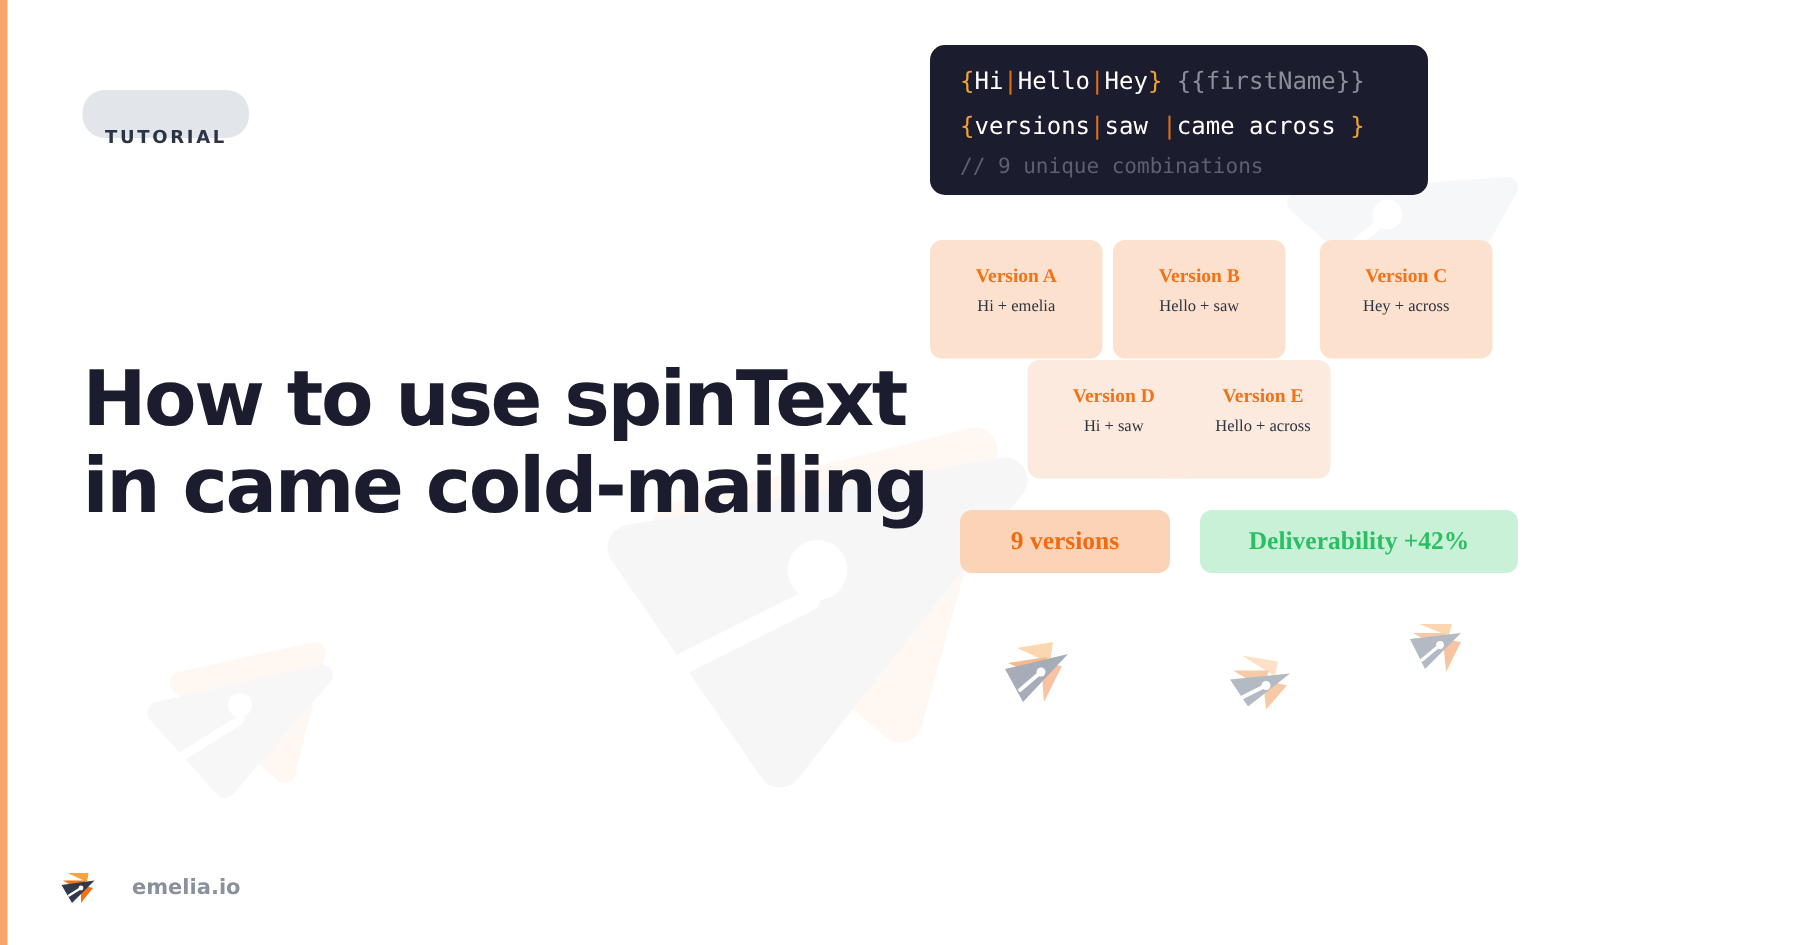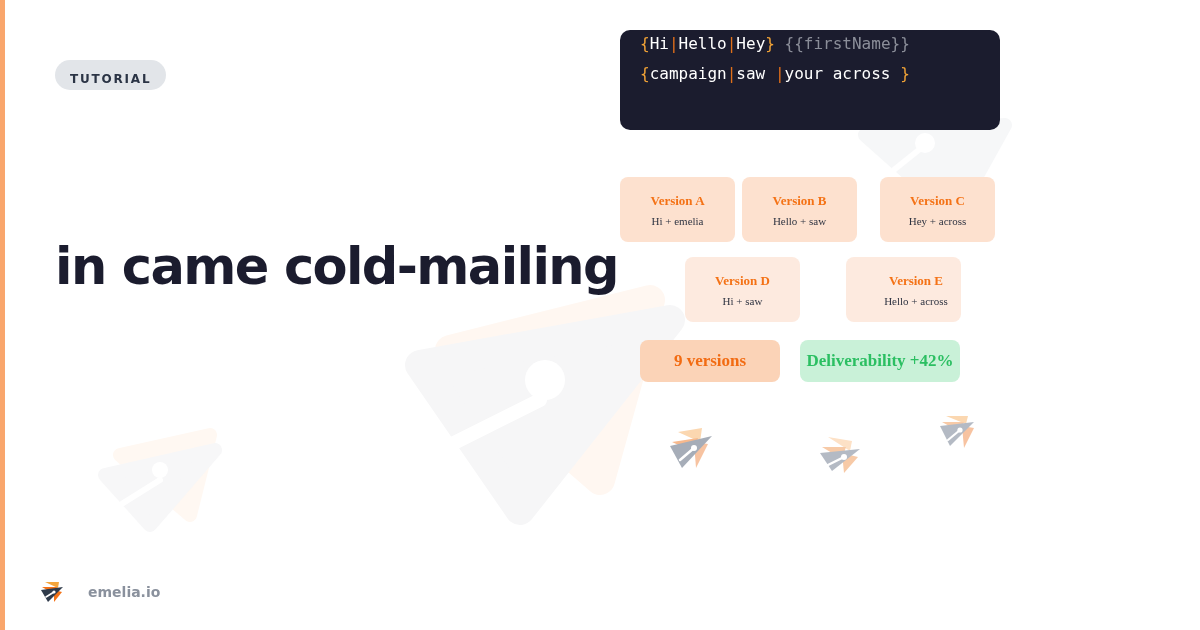--- a/index.html
+++ b/index.html
@@ -8,63 +8,63 @@
 
     .accent-bar { position: absolute; left: 0; top: 0; width: 5px; height: 630px; background: #f9a66c; }
 
     
     .watermark { position: absolute; pointer-events: none; }
     .wm-big { left: 380px; top: 250px; width: 320px; height: 290px; }
     .wm-small { left: 95px; top: 415px; width: 130px; height: 120px; }
     .wm-top { left: 845px; top: 115px; width: 170px; height: 110px; }
 
     .badge {
-      position: absolute; left: 55px; top: 60px; height: 30px; padding: 4px 15px;
+      position: absolute; left: 55px; top: 60px; height: 30px; padding: 16px 15px;
       border-radius: 15px; background: #e2e5e9; color: #2b3445;
       font-family: "DejaVu Sans", sans-serif; font-weight: bold; font-size: 12px;
       letter-spacing: 1.8px; line-height: 30px;
     }
 
     .headline {
       position: absolute; left: 55px; top: 238px; width: 560px;
       font-family: "DejaVu Sans", sans-serif; font-weight: bold;
       font-size: 51px; line-height: 58px; letter-spacing: -1.6px; color: #1b1c2e;
     }
     .headline .line { display: block; white-space: nowrap; }
     .headline .accent { color: #f47216; }
 
     .brand { position: absolute; left: 40px; top: 580px; display: flex; align-items: center; gap: 24px; }
     .brand-name { font-family: "DejaVu Sans", sans-serif; font-weight: bold; font-size: 14px; color: #8a919d; }
 
     .code-block {
-      position: absolute; left: 620px; top: 30px; width: 380px; height: 100px;
-      background: #1b1c2e; border-radius: 10px; padding: 2px 20px;
+      position: absolute; left: 620px; top: 30px; width: 332px; height: 100px;
+      background: #1b1c2e; border-radius: 10px; padding: 12px 20px;
       font-family: "DejaVu Sans Mono", monospace; font-size: 16px; color: #ffffff;
     }
     .code-line { height: 30px; line-height: 24px; white-space: nowrap; }
     .code-line.comment { color: #5c6070; font-size: 14px; line-height: 18px; height: 18px; }
     .brace { color: #f0a236; }
     .pipe { color: #e06f1a; }
     .var { color: #8b8e99; }
 
     .card {
-      position: absolute; width: 115px; height: 65px; border-radius: 8px;
-      background: #fde1cf; text-align: center; font-family: "Liberation Serif", serif; margin-top: 17px;
+      position: absolute; width: 115px; height: 79px; border-radius: 8px;
+      background: #fde1cf; text-align: center; font-family: "Liberation Serif", serif;
     }
     .card.light { background: #fdeadf; }
     .card-title { margin-top: 16px; font-weight: bold; font-size: 13px; color: #f47216; }
     .card-sub { margin-top: 6px; font-size: 11px; color: #2f3442; }
 
     .pill {
       position: absolute; top: 340px; height: 42px; border-radius: 8px;
       font-family: "Liberation Serif", serif; font-weight: bold; font-size: 17px;
       text-align: center; line-height: 42px;
     }
     .pill-versions { left: 640px; width: 140px; background: #fbd3b7; color: #f26b12; }
-    .pill-deliv { left: 800px; width: 160px; background: #c9f1d8; color: #2bbf62; }
+    .pill-deliv { left: 800px; width: 212px; background: #c9f1d8; color: #2bbf62; }
 
     .mini-logo { position: absolute; }
   </style>
 </head>
 <body>
 
 <div class="accent-bar"></div>
 
 <svg class="watermark wm-big" viewBox="0 0 320 290">
   <path d="M70 100 L270 50 L220 230 Z" fill="#fff7f1" stroke="#fff7f1" stroke-width="30" stroke-linejoin="round"></path>
@@ -80,49 +80,51 @@
 </svg>
 <svg class="watermark wm-top" viewBox="0 0 170 110">
   <path d="M20 20 L160 10 L110 100 Z" fill="#f6f7f8" stroke="#f6f7f8" stroke-width="14" stroke-linejoin="round"></path>
   <path d="M30 70 L80 30" stroke="#ffffff" stroke-width="6" stroke-linecap="round"></path>
   <circle cx="80" cy="28" r="10" fill="#ffffff"></circle>
 </svg>
 
 <div class="badge">TUTORIAL</div>
 
 <h1 class="headline">
+  <span class="line">How to use spinText</span>
   <span class="line">in came cold-mailing</span>
 </h1>
 
 <div class="code-block">
   <div class="code-line">
     <span class="brace">{</span><span>Hi</span><span class="pipe">|</span><span>Hello</span><span class="pipe">|</span><span>Hey</span><span class="brace">}</span> <span class="var">{{firstName}}</span>
   </div>
   <div class="code-line">
-    <span class="brace">{</span><span>campaign</span><span class="pipe">|</span><span>saw</span> <span class="pipe">|</span><span>your across</span> <span class="brace">}</span>
+    <span class="brace">{</span><span>versions</span><span class="pipe">|</span><span>saw</span> <span class="pipe">|</span><span>came across</span> <span class="brace">}</span>
   </div>
+  <div class="code-line comment">// 9 unique combinations</div>
 </div>
 
 <div class="card" style="left:620px; top:160px;">
   <div class="card-title">Version A</div>
   <div class="card-sub">Hi + emelia</div>
 </div>
 <div class="card" style="left:742px; top:160px;">
   <div class="card-title">Version B</div>
   <div class="card-sub">Hello + saw</div>
 </div>
 <div class="card" style="left:880px; top:160px;">
   <div class="card-title">Version C</div>
   <div class="card-sub">Hey + across</div>
 </div>
 <div class="card light" style="left:685px; top:240px;">
   <div class="card-title">Version D</div>
   <div class="card-sub">Hi + saw</div>
 </div>
-<div class="card light" style="left:846px; top:240px;padding-left:25px;">
+<div class="card light" style="left:772px; top:240px;padding-left:25px;">
   <div class="card-title">Version E</div>
   <div class="card-sub">Hello + across</div>
 </div>
 
 <div class="pill pill-versions">9 versions</div>
 <div class="pill pill-deliv">Deliverability +42%</div>
 
 <svg class="mini-logo" style="left:668px; top:424px;" width="46" height="48" viewBox="0 0 46 48">
   <path d="M10 8 L34 4 L32 18 Z" fill="#fbd7b0"></path>
   <path d="M4 18 L30 14 L26 28 Z" fill="#f6b98e"></path>

